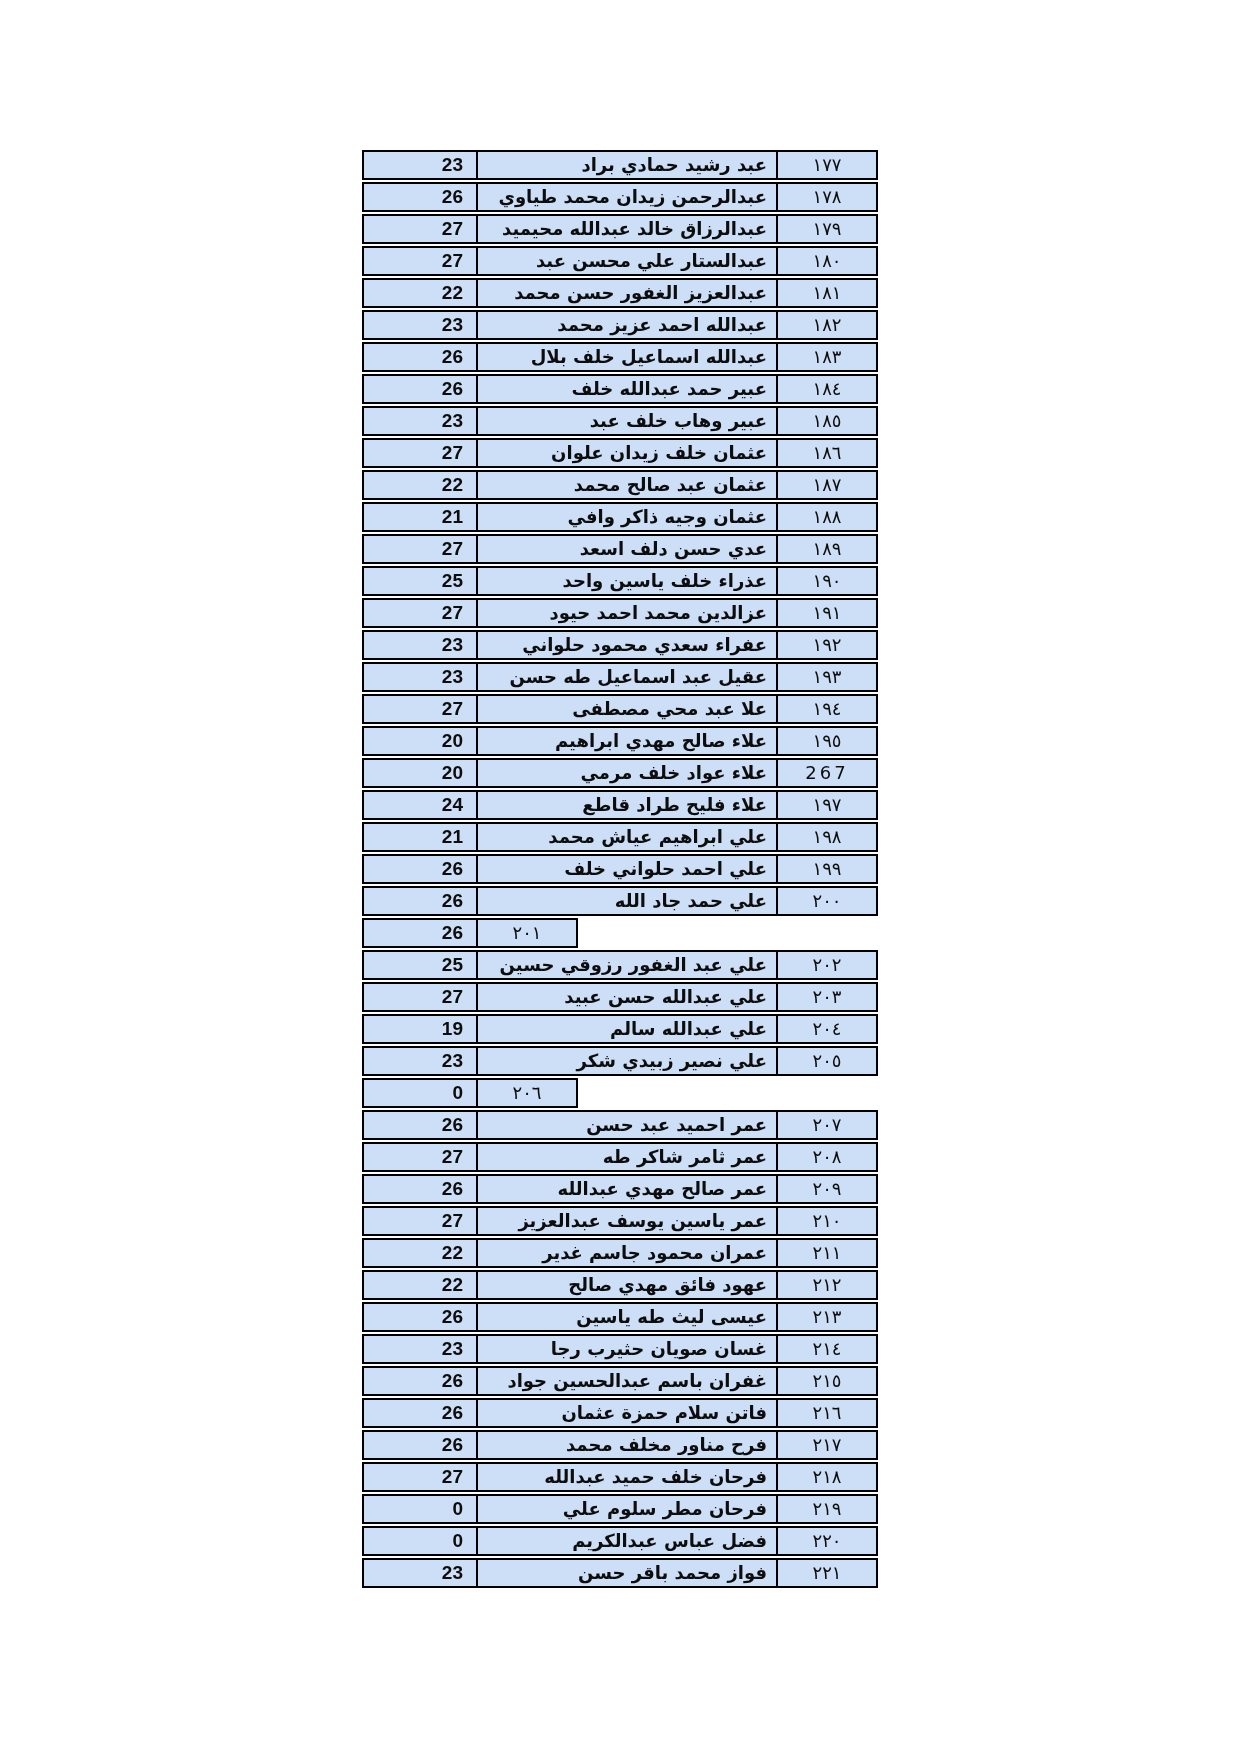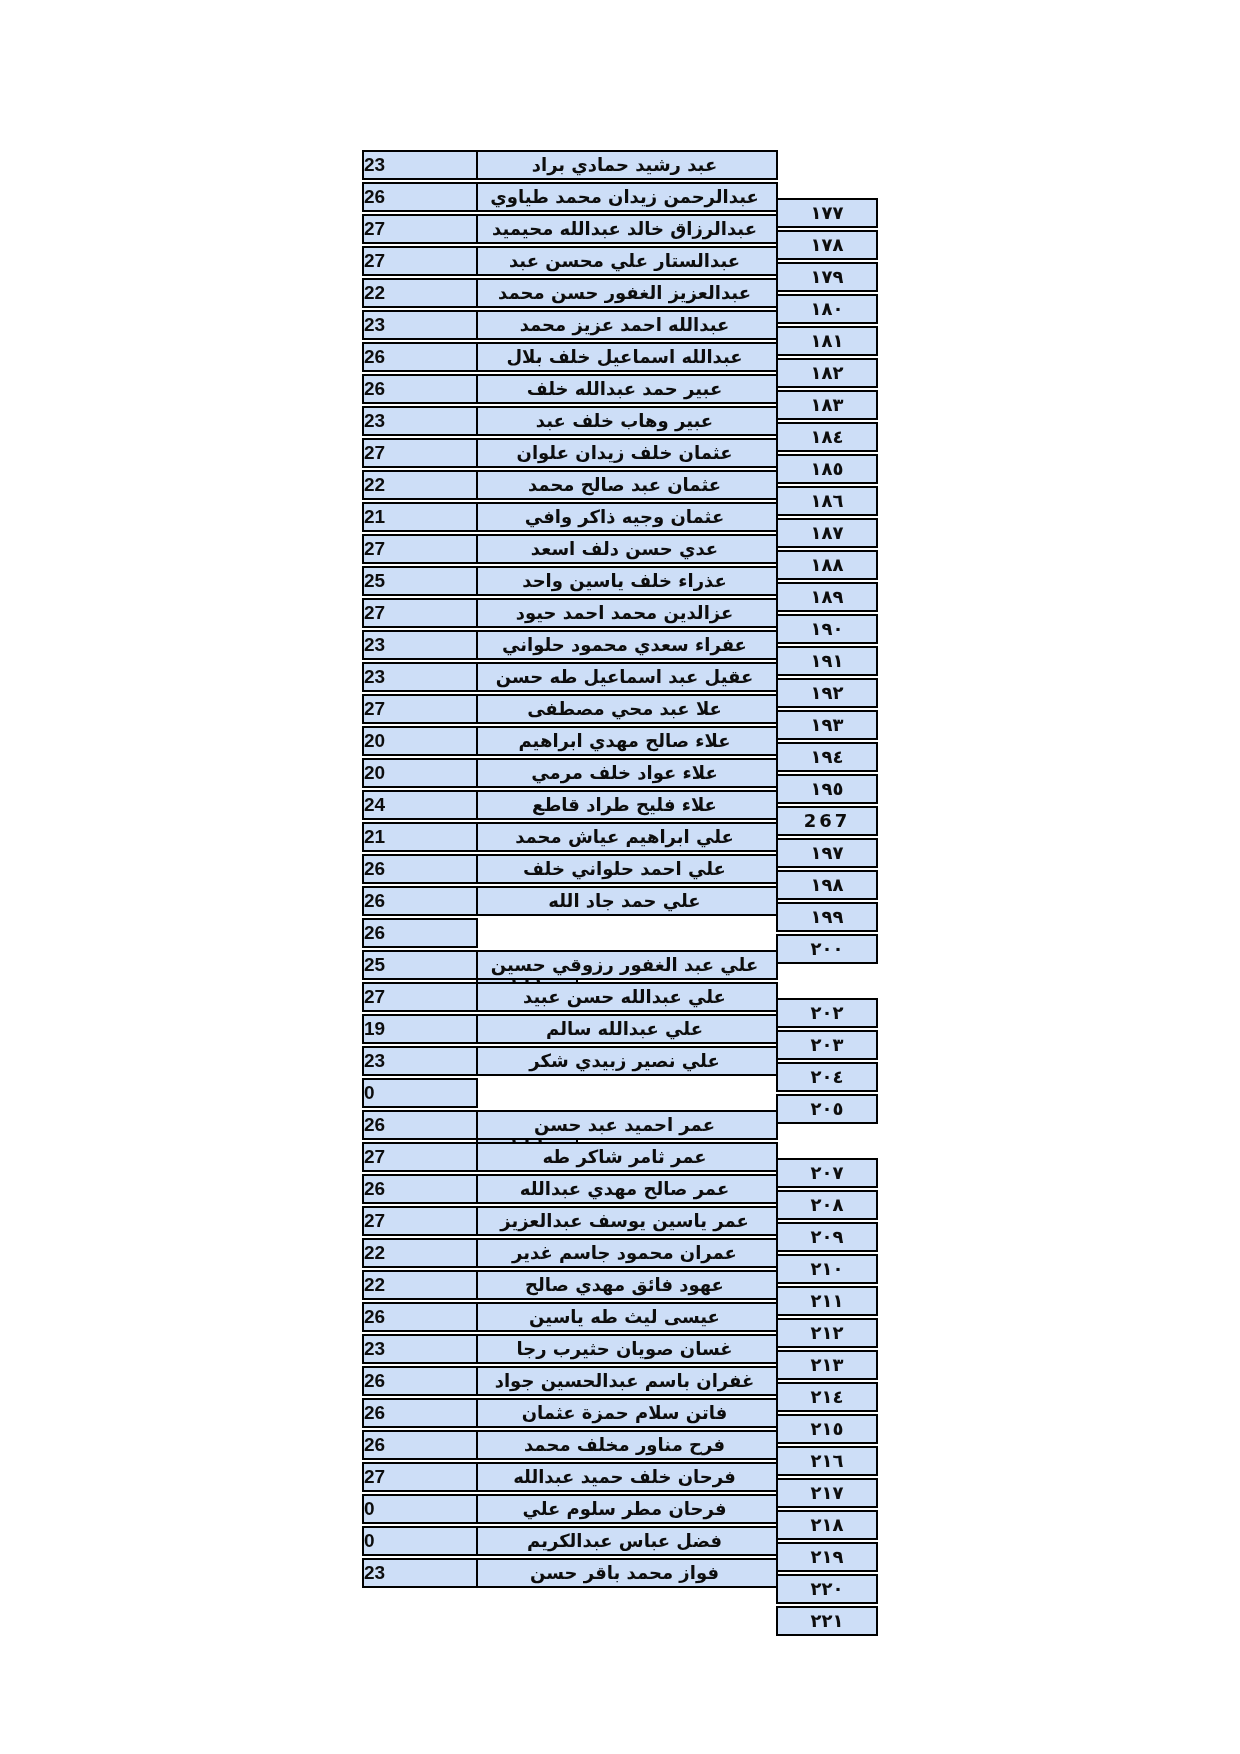--- a/index.html
+++ b/index.html
@@ -26,48 +26,47 @@
     box-sizing: border-box;
     border: 2px solid #000000;
     background: #cddef7;
     height: 30px;
     line-height: 26px;
     color: #0d0d0d;
     overflow: hidden;
   }
   .cell.score {
     width: 116px;
-    text-align: left;
-    padding-right: 7px;
+    text-align: right;
+    padding-right: 13px;
     font-family: "Liberation Sans", sans-serif;
     font-weight: bold;
     font-size: 19px;
   }
   .cell.name {
     width: 302px;
     margin-left: -2px;
     direction: rtl;
-    text-align: center;
+    text-align: right;
     padding-right: 9px;
     padding-left: 4px;
     font-family: "DejaVu Sans", sans-serif;
     font-weight: bold;
     font-size: 18px;
     white-space: nowrap;
   }
   .cell.rownum {
     width: 102px;
     margin-left: -2px;
     direction: rtl;
     text-align: center;
     font-family: "DejaVu Sans", sans-serif;
-    font-weight: bold;
+    font-weight: normal;
     font-size: 18px;
     letter-spacing: 3px;
-    margin-top: 48px;
   }
 </style>
 </head>
 <body>
 
 <div class="page">
   <div class="score-table" id="score-table">
   <div class="trow">
     <div class="cell score">23</div>
     <div class="cell name">عبد رشيد حمادي براد</div>

